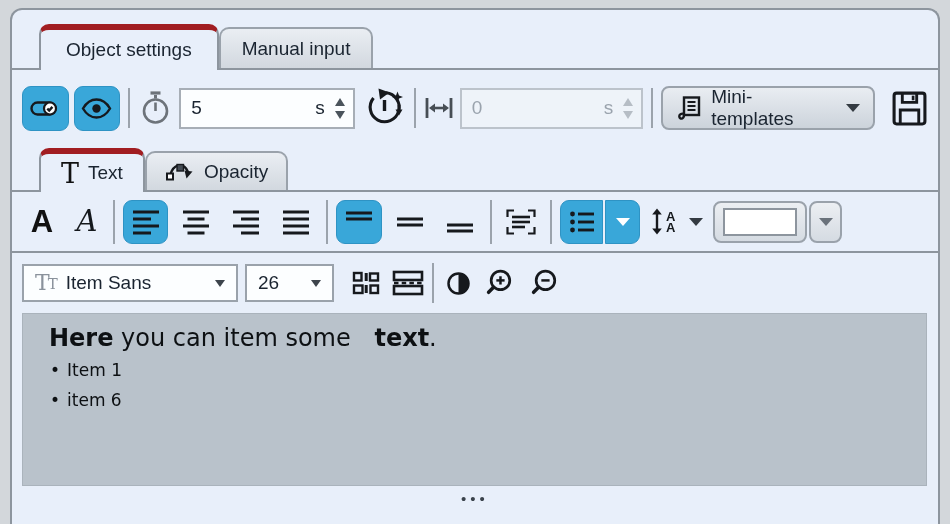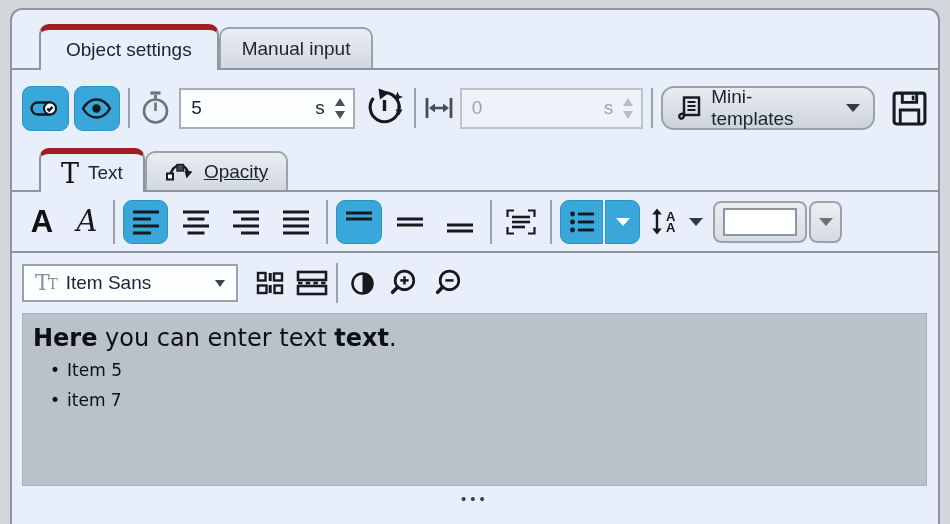--- a/index.html
+++ b/index.html
@@ -47,21 +47,21 @@
   .numbox .unit{margin-right:10px;}
   .spin{display:flex;flex-direction:column;gap:5px;cursor:pointer;}
   .spin i{display:block;width:0;height:0;border-left:5.5px solid transparent;border-right:5.5px solid transparent;}
   .spin .up{border-bottom:8px solid #4b545c;}
   .spin .dn{border-top:8px solid #4b545c;}
   .numbox.disabled{background:#eef3f9;border-color:#bcc3cb;color:var(--disabled-text);}
   .numbox.disabled .spin .up{border-bottom-color:#b6bdc5;}
   .numbox.disabled .spin .dn{border-top-color:#b6bdc5;}
 
   .btn-soft{display:flex;align-items:center;gap:9px;height:44px;padding:0 13px;font-size:19px;
-    border:2px solid var(--border-soft);border-radius:13px;background:linear-gradient(#e9edf2,#ccd3db);cursor:pointer;}
+    border:2px solid var(--border-soft);border-radius:8px;background:linear-gradient(#e9edf2,#ccd3db);cursor:pointer;}
   .caret{width:0;height:0;border-left:7px solid transparent;border-right:7px solid transparent;
     border-top:8px solid #343b42;}
   .caret.sm{border-left-width:5.5px;border-right-width:5.5px;border-top-width:7px;border-top-color:#3d444c;}
   .caret.white{border-top-color:#fff;}
   .caret.gray{border-top-color:#6a727b;}
 
   
   .glyph-bold{font-size:31px;font-weight:900;color:#111;line-height:1;}
   .glyph-italic{font-family:"DejaVu Serif",serif;font-style:italic;font-size:29px;color:#14181c;line-height:1;}
 
@@ -80,21 +80,21 @@
   .color-main{width:94px;height:42px;border:2px solid var(--border-soft);border-radius:8px;
     background:linear-gradient(#eceff3,#d5dbe2);display:flex;align-items:center;justify-content:center;}
   .color-swatch{width:74px;height:28px;background:#ffffff;border:2px solid var(--border);}
   .color-caret{width:33px;height:42px;margin-left:2px;border:2px solid var(--border-soft);border-radius:8px;
     background:linear-gradient(#eceff3,#d5dbe2);display:flex;align-items:center;justify-content:center;cursor:pointer;}
 
   
   .editor{margin:0 11px 0 10px;height:173px;background:var(--editor-bg);border:1px solid #aab3bc;
     padding:7px 10px;font-family:"DejaVu Sans",sans-serif;color:#0d1013;cursor:text;}
   .editor .line1{font-size:24px;line-height:34px;}
-  .editor .b{font-weight:700;}
+  .editor .b{font-weight:700;margin-left:16px;}
   .editor .li{font-size:17px;line-height:30px;padding-left:17px;}
   .editor .blt{margin-right:7px;}
 
   .dots{text-align:center;margin-top:8px;font-size:15px;letter-spacing:4px;color:#3a424b;cursor:grab;line-height:10px;}
 
   svg{display:block;}
   .s-ico{stroke:var(--icon);fill:none;stroke-width:2.4;}
 </style>
 </head>
 <body>
@@ -205,21 +205,21 @@
         <path d="M9 32 V19.5 H27 V32" fill="none" stroke="var(--icon)" stroke-width="2.8"></path>
       </svg>
     </span>
   </div>
 
   <div class="tabrow tabrow2">
     <div class="tab active" style="padding:0 20px;">
       <span class="serif-T">T</span>
       <span>Text</span>
     </div>
-    <div class="tab inactive" style="padding:0 18px;text-decoration:underline;">
+    <div class="tab inactive" style="padding:0 18px;">
       <span>
         <svg width="30" height="25" viewBox="0 0 30 25">
           <path d="M5 17 C8 4 19 3 23 13" class="s-ico" stroke-width="2.6"></path>
           <rect x="2" y="14.5" width="6" height="6" fill="#fff" stroke="var(--icon)" stroke-width="2"></rect>
           <rect x="12" y="5.5" width="6.5" height="6.5" fill="#454c54" stroke="var(--icon)" stroke-width="1.4"></rect>
           <polygon points="19.5,11.5 27.5,12.5 21.5,19.5" fill="var(--icon)"></polygon>
         </svg>
       </span>
       <span>Opacity</span>
     </div>
@@ -366,20 +366,24 @@
 
   <div class="toolbar toolbar3">
     <div class="combo" style="width:216px;">
       <span class="TT">
         <span class="t1">T</span>
         <span class="t2">T</span>
       </span>
       <span class="lbl">Item Sans</span>
       <span class="caret sm"></span>
     </div>
+    <div class="combo" style="width:89px;margin-left:7px;">
+      <span class="lbl">26</span>
+      <span class="caret sm"></span>
+    </div>
 
     <span class="iconbtn" style="margin-left:18px;">
       <svg width="28" height="24" viewBox="0 0 28 24">
         <g stroke="var(--icon)" stroke-width="2.4" fill="none">
           <rect x="2" y="2" width="7.5" height="7.5"></rect>
             <rect x="18" y="2.5" width="8" height="7"></rect>
           <rect x="2" y="14.5" width="8.5" height="7.5"></rect>
             <rect x="18.5" y="14.5" width="7.5" height="7.5"></rect>
         </g>
         <g fill="var(--icon)">
@@ -415,20 +419,20 @@
     <span class="iconbtn" style="margin-left:14px;">
       <svg width="31" height="31" viewBox="0 0 30 30">
         <circle cx="14" cy="12" r="9" fill="none" stroke="var(--icon)" stroke-width="2.6"></circle>
         <line x1="7.3" y1="18.7" x2="2.5" y2="23.5" stroke="var(--icon)" stroke-width="3.4" stroke-linecap="round"></line>
         <line x1="10" y1="12" x2="18" y2="12" stroke="var(--icon)" stroke-width="2.4"></line>
       </svg>
     </span>
   </div>
 
   <div class="editor">
-    <div class="line1"><span class="b">Here</span><span> you can enter text </span><span class="b">text</span><span>.</span></div>
-    <div class="li"><span class="blt">•</span><span>Item 5</span></div>
-    <div class="li"><span class="blt">•</span><span>item 7</span></div>
+    <div class="line1"><span class="b">Here</span><span> you can item some </span><span class="b">text</span><span>.</span></div>
+    <div class="li"><span class="blt">•</span><span>Item 1</span></div>
+    <div class="li"><span class="blt">•</span><span>item 6</span></div>
   </div>
 
   <div class="dots">•••</div>
 
 </div>
 
 </body></html>

